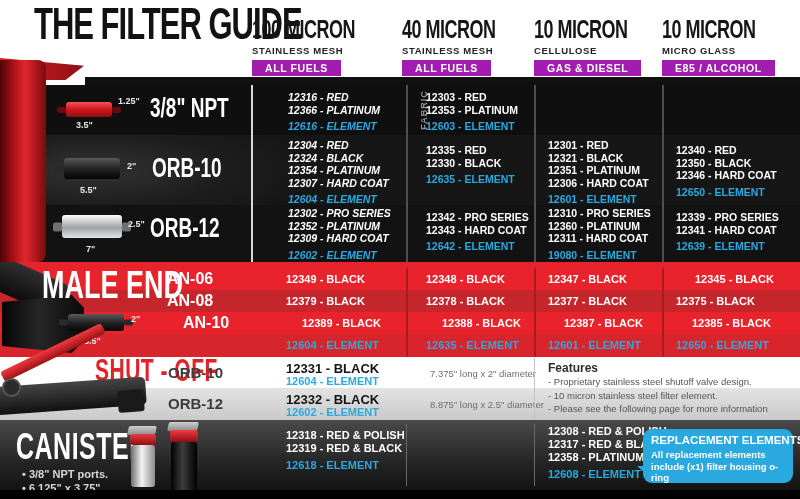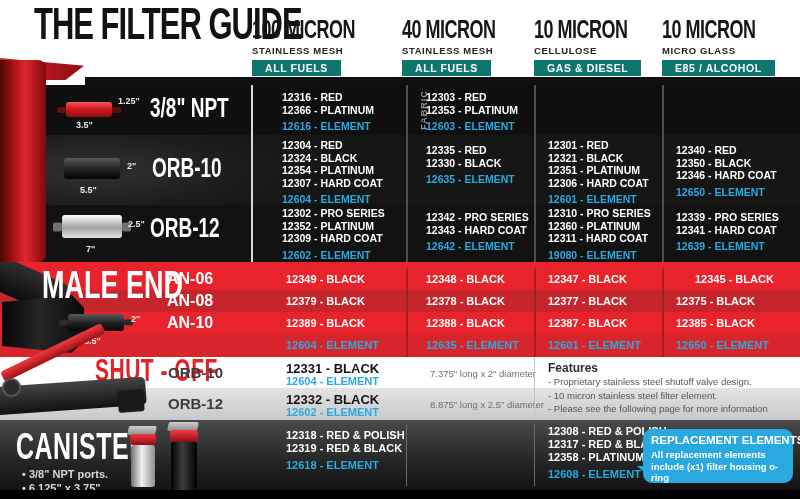--- a/index.html
+++ b/index.html
@@ -8,21 +8,21 @@
   .abs{position:absolute;}
   .cond{display:inline-block;transform:scaleY(1.45);transform-origin:50% 60%;}
 
   
   #title{left:34px;top:8px;font-size:31px;font-weight:900;letter-spacing:-1px;color:#121212;white-space:nowrap;}
   #subtitle{left:88px;top:50px;font-size:21px;font-weight:800;letter-spacing:3px;color:#b2b2b5;}
   #topbar{left:85px;top:77px;right:0;height:8px;background:#111;}
   .colhead{top:14px;margin-top:6px;}
   .colhead .micron{font-size:18px;font-weight:900;color:#161616;letter-spacing:-0.5px;}
   .colhead .material{font-size:9.5px;font-weight:800;color:#222;letter-spacing:.6px;margin-top:4px;}
-  .colhead .badge{display:inline-block;margin-top:4px;background:#0f766e;color:#fff;
+  .colhead .badge{display:inline-block;margin-top:4px;background:#a21caf;color:#fff;
                   font-size:10.5px;font-weight:800;letter-spacing:.6px;padding:2px 13px;}
   #ch1{left:252px;width:152px;} #ch2{left:402px;width:136px;} #ch3{left:534px;width:136px;} #ch4{left:662px;width:136px;}
 
   
   #female{left:0;top:85px;width:800px;height:177px;background:#141414;}
   .frow{position:absolute;left:0;width:800px;}
   #frow0{top:0;height:50px;background:#0f0f0f;}
   #frow1{top:50px;height:70px;background:radial-gradient(ellipse 220px 60px at 95px 35px,#333 0%,#1d1d1d 60%,#161616 100%);}
   #frow2{top:120px;height:57px;background:#121212;}
   .fdiv{position:absolute;top:85px;height:177px;width:2px;}
@@ -32,21 +32,21 @@
   .filt{position:absolute;border-radius:3px;}
   .filt::before,.filt::after{content:"";position:absolute;top:50%;transform:translateY(-50%);
         width:9px;height:40%;background:#2a2a2a;border-radius:2px;}
   .filt::before{left:-9px;} .filt::after{right:-9px;}
   .filt-red{background:linear-gradient(180deg,#f4555b 0%,#d2191f 45%,#8e0e13 100%);}
   .filt-red::before,.filt-red::after{background:#6b0a0e;}
   .filt-black{background:linear-gradient(180deg,#5a5a5a 0%,#242424 50%,#050505 100%);}
   .filt-chrome{background:linear-gradient(180deg,#fdfdfd 0%,#9fa3a6 55%,#e2e2e2 100%);}
   .filt-chrome::before,.filt-chrome::after{background:#707070;}
   .cell{position:absolute;}
-  .c1{left:282px;width:118px;} .c2{left:426px;width:106px;} .c3{left:548px;width:112px;} .c4{left:676px;width:122px;}
+  .c1{left:288px;width:118px;font-style:italic;} .c2{left:426px;width:106px;} .c3{left:548px;width:112px;} .c4{left:676px;width:122px;}
   .part-line{color:#fff;font-size:10.5px;font-weight:800;line-height:12.5px;white-space:nowrap;}
   .elem-wrap{margin-top:4px;}
   .elem-line{color:#2aa9e0;font-size:10.5px;font-weight:800;line-height:12.5px;white-space:nowrap;}
   .fabric-note{position:absolute;color:#8f8f8f;font-size:9px;font-weight:800;letter-spacing:1px;
                transform:rotate(-90deg);transform-origin:center;}
 
   
   #red-photo{left:0;top:60px;width:46px;height:202px;border-radius:0 8px 8px 0;
      background:linear-gradient(90deg,#4d0406 0%,#b8141a 35%,#e0262d 55%,#7c0a0e 100%);}
   #red-photo-top{left:0;top:58px;width:84px;height:22px;
@@ -299,21 +299,21 @@
     </div>
 
     <div class="abs" style="left:0;top:28px;width:800px;height:22px;padding-left:41px;">
       <div class="an-label">AN-08</div>
       <div class="mcell" style="left:286px;">12379 - BLACK</div>
       <div class="mcell" style="left:426px;">12378 - BLACK</div>
       <div class="mcell" style="left:548px;">12377 - BLACK</div>
       <div class="mcell" style="left:676px;">12375 - BLACK</div>
     </div>
 
-    <div class="abs" style="left:0;top:50px;width:676px;height:22px;">
+    <div class="abs" style="left:16px;top:50px;width:676px;height:22px;">
       <div class="an-label">AN-10</div>
       <div class="mcell" style="left:286px;">12389 - BLACK</div>
       <div class="mcell" style="left:426px;">12388 - BLACK</div>
       <div class="mcell" style="left:548px;">12387 - BLACK</div>
       <div class="mcell" style="left:676px;">12385 - BLACK</div>
     </div>
 
     <div class="abs" style="left:0;top:72px;width:800px;height:23px;">
       <div class="mcell elem" style="left:286px;">12604 - ELEMENT</div>
       <div class="mcell elem" style="left:426px;">12635 - ELEMENT</div>

